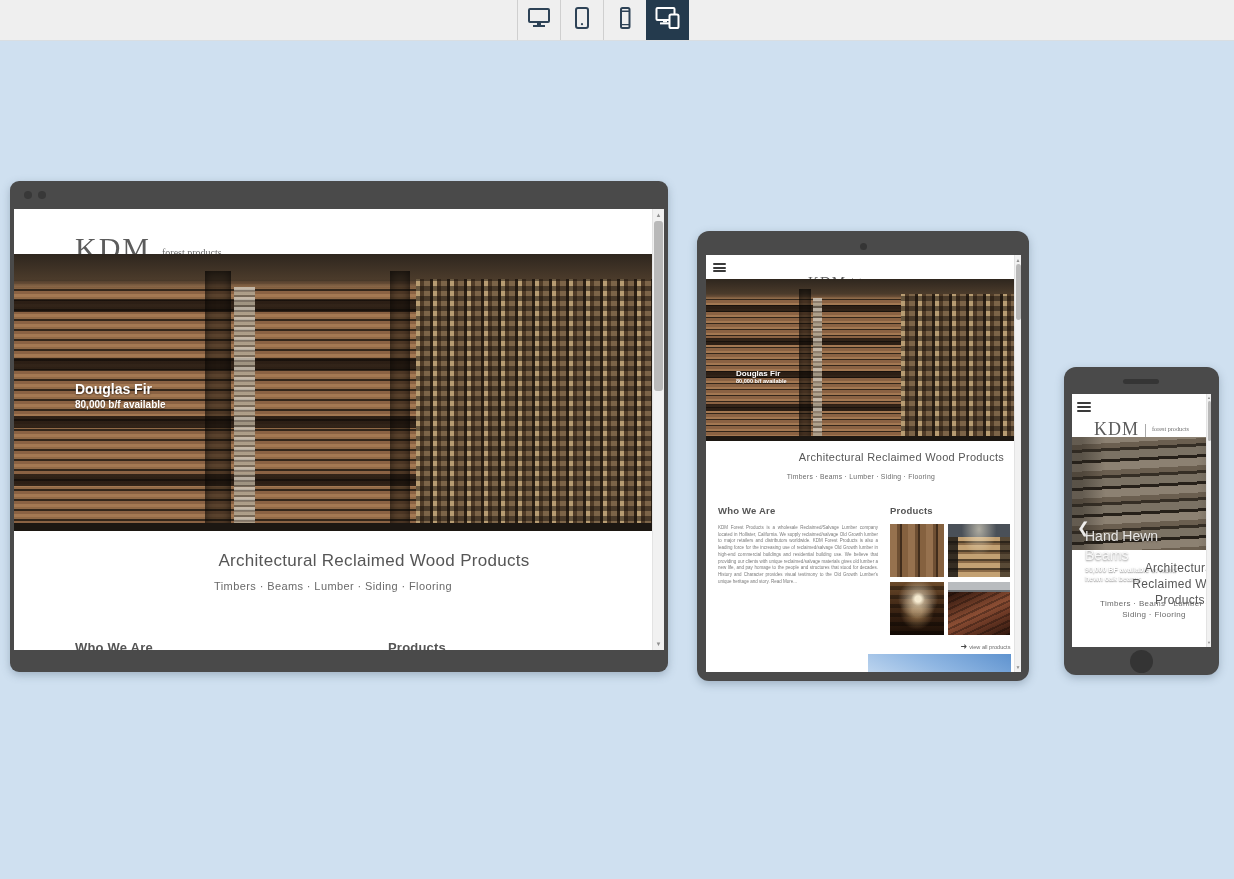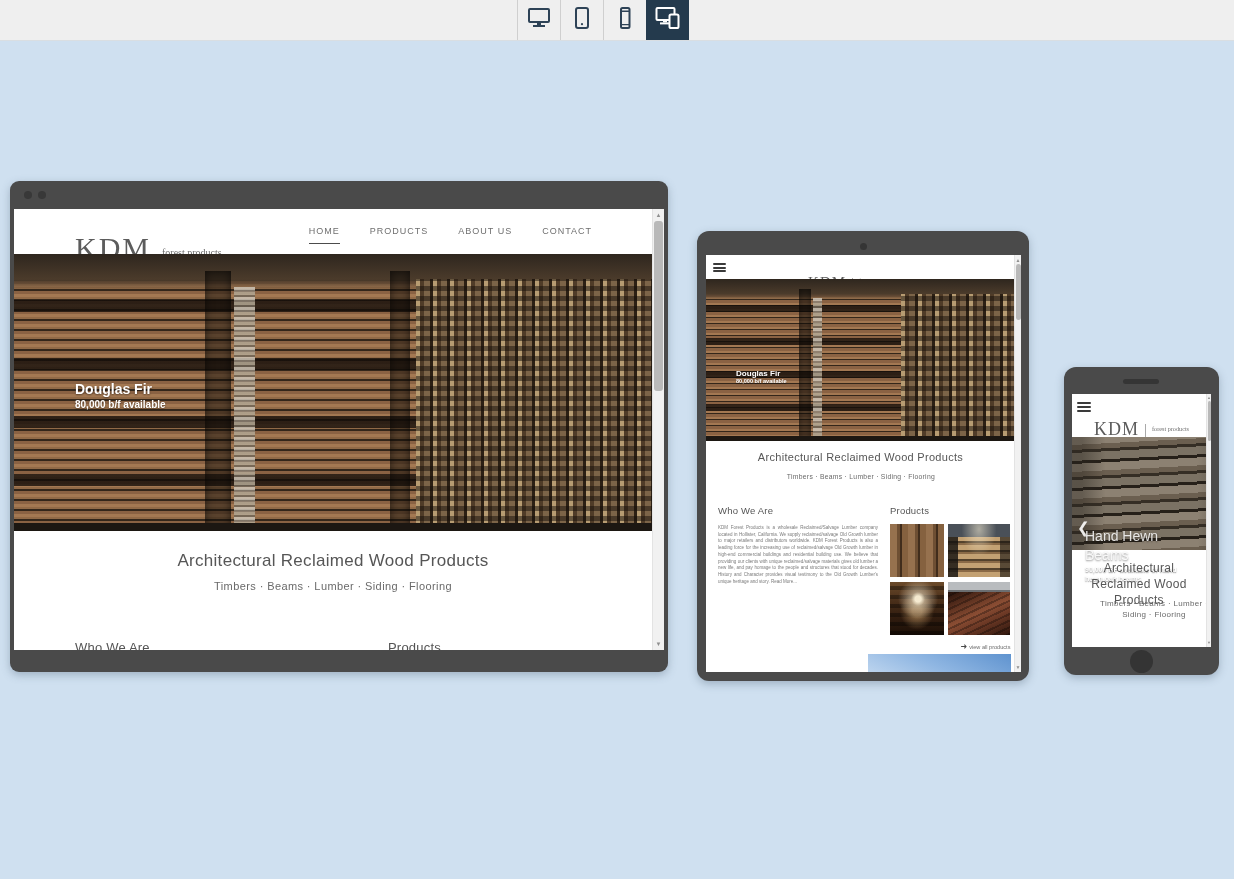--- a/index.html
+++ b/index.html
@@ -24,23 +24,23 @@
   .sarrow{position:absolute;left:0;right:0;text-align:center;color:#8f8f8f;font-size:6px;line-height:6px;}
   .sarrow.up::before{content:"▲";}
   .sarrow.down::before{content:"▼";}
 
   
   .logo-kdm{font-family:"Liberation Serif",serif;color:#5c5c5c;letter-spacing:2px;margin-top:16px;}
   .logo-tag{font-family:"Liberation Serif",serif;color:#6e6e6e;}
   .logo-sep{background:#a9a9a9;width:1px;}
   .navlink{font-size:9px;letter-spacing:1px;color:#6f6f6f;cursor:pointer;}
   .navlink.active{border-bottom:1px solid #4c4c4c;padding-bottom:7px;}
-  .headline{color:#565656;letter-spacing:.3px;}
+  .headline{color:#565656;letter-spacing:.3px;padding-left:41px;}
   .subline{color:#6a6a6a;letter-spacing:.4px;}
-  .sec-head{color:#555;letter-spacing:.2px;}
+  .sec-head{color:#555;letter-spacing:.2px;font-weight:bold;}
   .caption{color:#fff;text-shadow:0 1px 2px rgba(0,0,0,.45);}
 
   .burger{display:flex;flex-direction:column;justify-content:space-between;cursor:pointer;}
   .burger i{display:block;background:#3a3a3a;height:2px;border-radius:1px;}
 
   .shrink{display:inline-block;transform-origin:0 0;white-space:nowrap;}
   .shrink.c{transform-origin:50% 0;}
 
   
   .tex-lumber{background-color:#7a5a40;background-image:
@@ -131,26 +131,20 @@
   <div class="device" style="left:10px;top:181px;width:658px;height:491px;">
     <div class="dot" style="left:14px;top:10px;width:8px;height:8px;"></div>
     <div class="dot" style="left:28px;top:10px;width:8px;height:8px;"></div>
   </div>
   <div class="screen" style="left:14px;top:209px;width:650px;height:441px;">
 
     <div class="abs" style="left:61px;top:7px;display:flex;align-items:flex-end;">
       <span class="logo-kdm" style="font-size:30px;line-height:32px;">KDM</span>
       <span class="logo-tag" style="font-size:10px;margin-left:11px;padding-bottom:6px;">forest products</span>
     </div>
-    <div class="abs" style="right:72px;top:17px;display:flex;gap:30px;align-items:flex-start;">
-      <span class="navlink active">HOME</span>
-      <span class="navlink">PRODUCTS</span>
-      <span class="navlink">ABOUT US</span>
-      <span class="navlink">CONTACT</span>
-    </div>
 
     <div class="abs tex-lumber" style="left:0;top:45px;width:638px;height:277px;">
       <div class="hero-ceiling"></div>
       <div class="hero-darkcol" style="left:30%;width:4%;"></div>
       <div class="hero-lightcol" style="left:34.5%;width:3.2%;"></div>
       <div class="hero-darkcol" style="left:59%;width:3%;"></div>
       <div class="hero-ends"></div>
       <div class="hero-floor"></div>
       <div class="abs caption" style="left:61px;top:127px;">
         <div style="font-size:14px;font-weight:600;">Douglas Fir</div>

